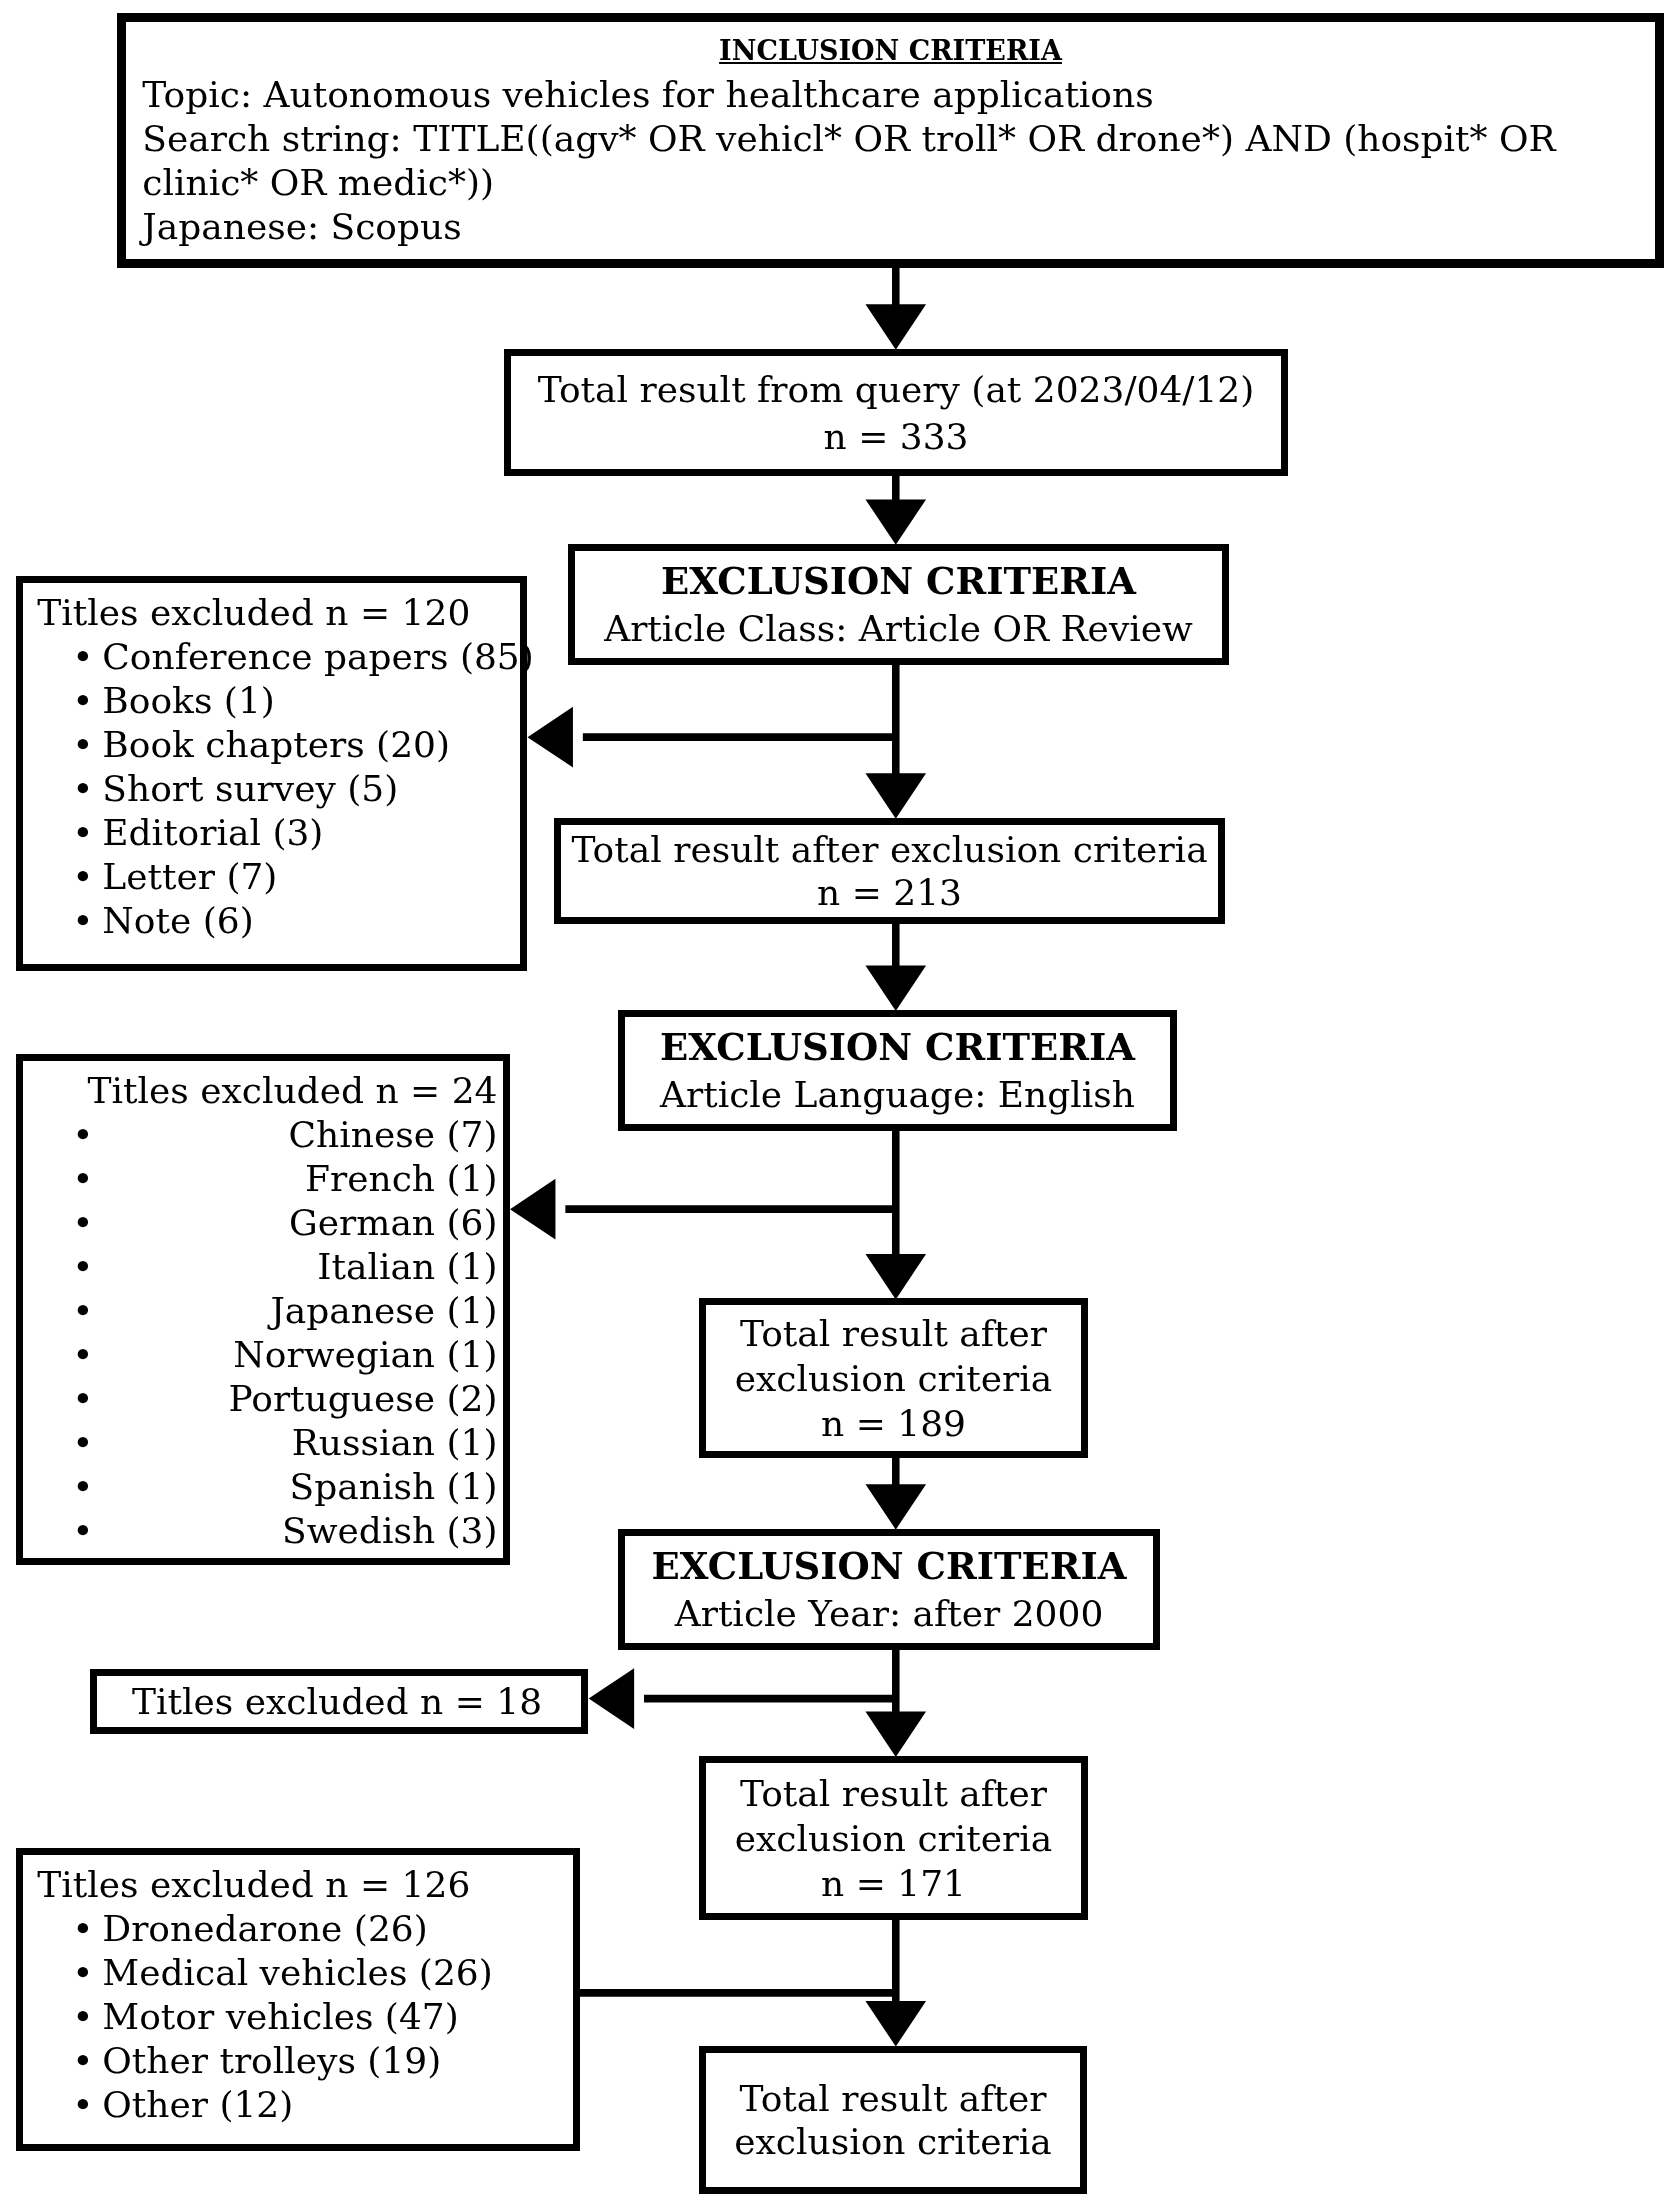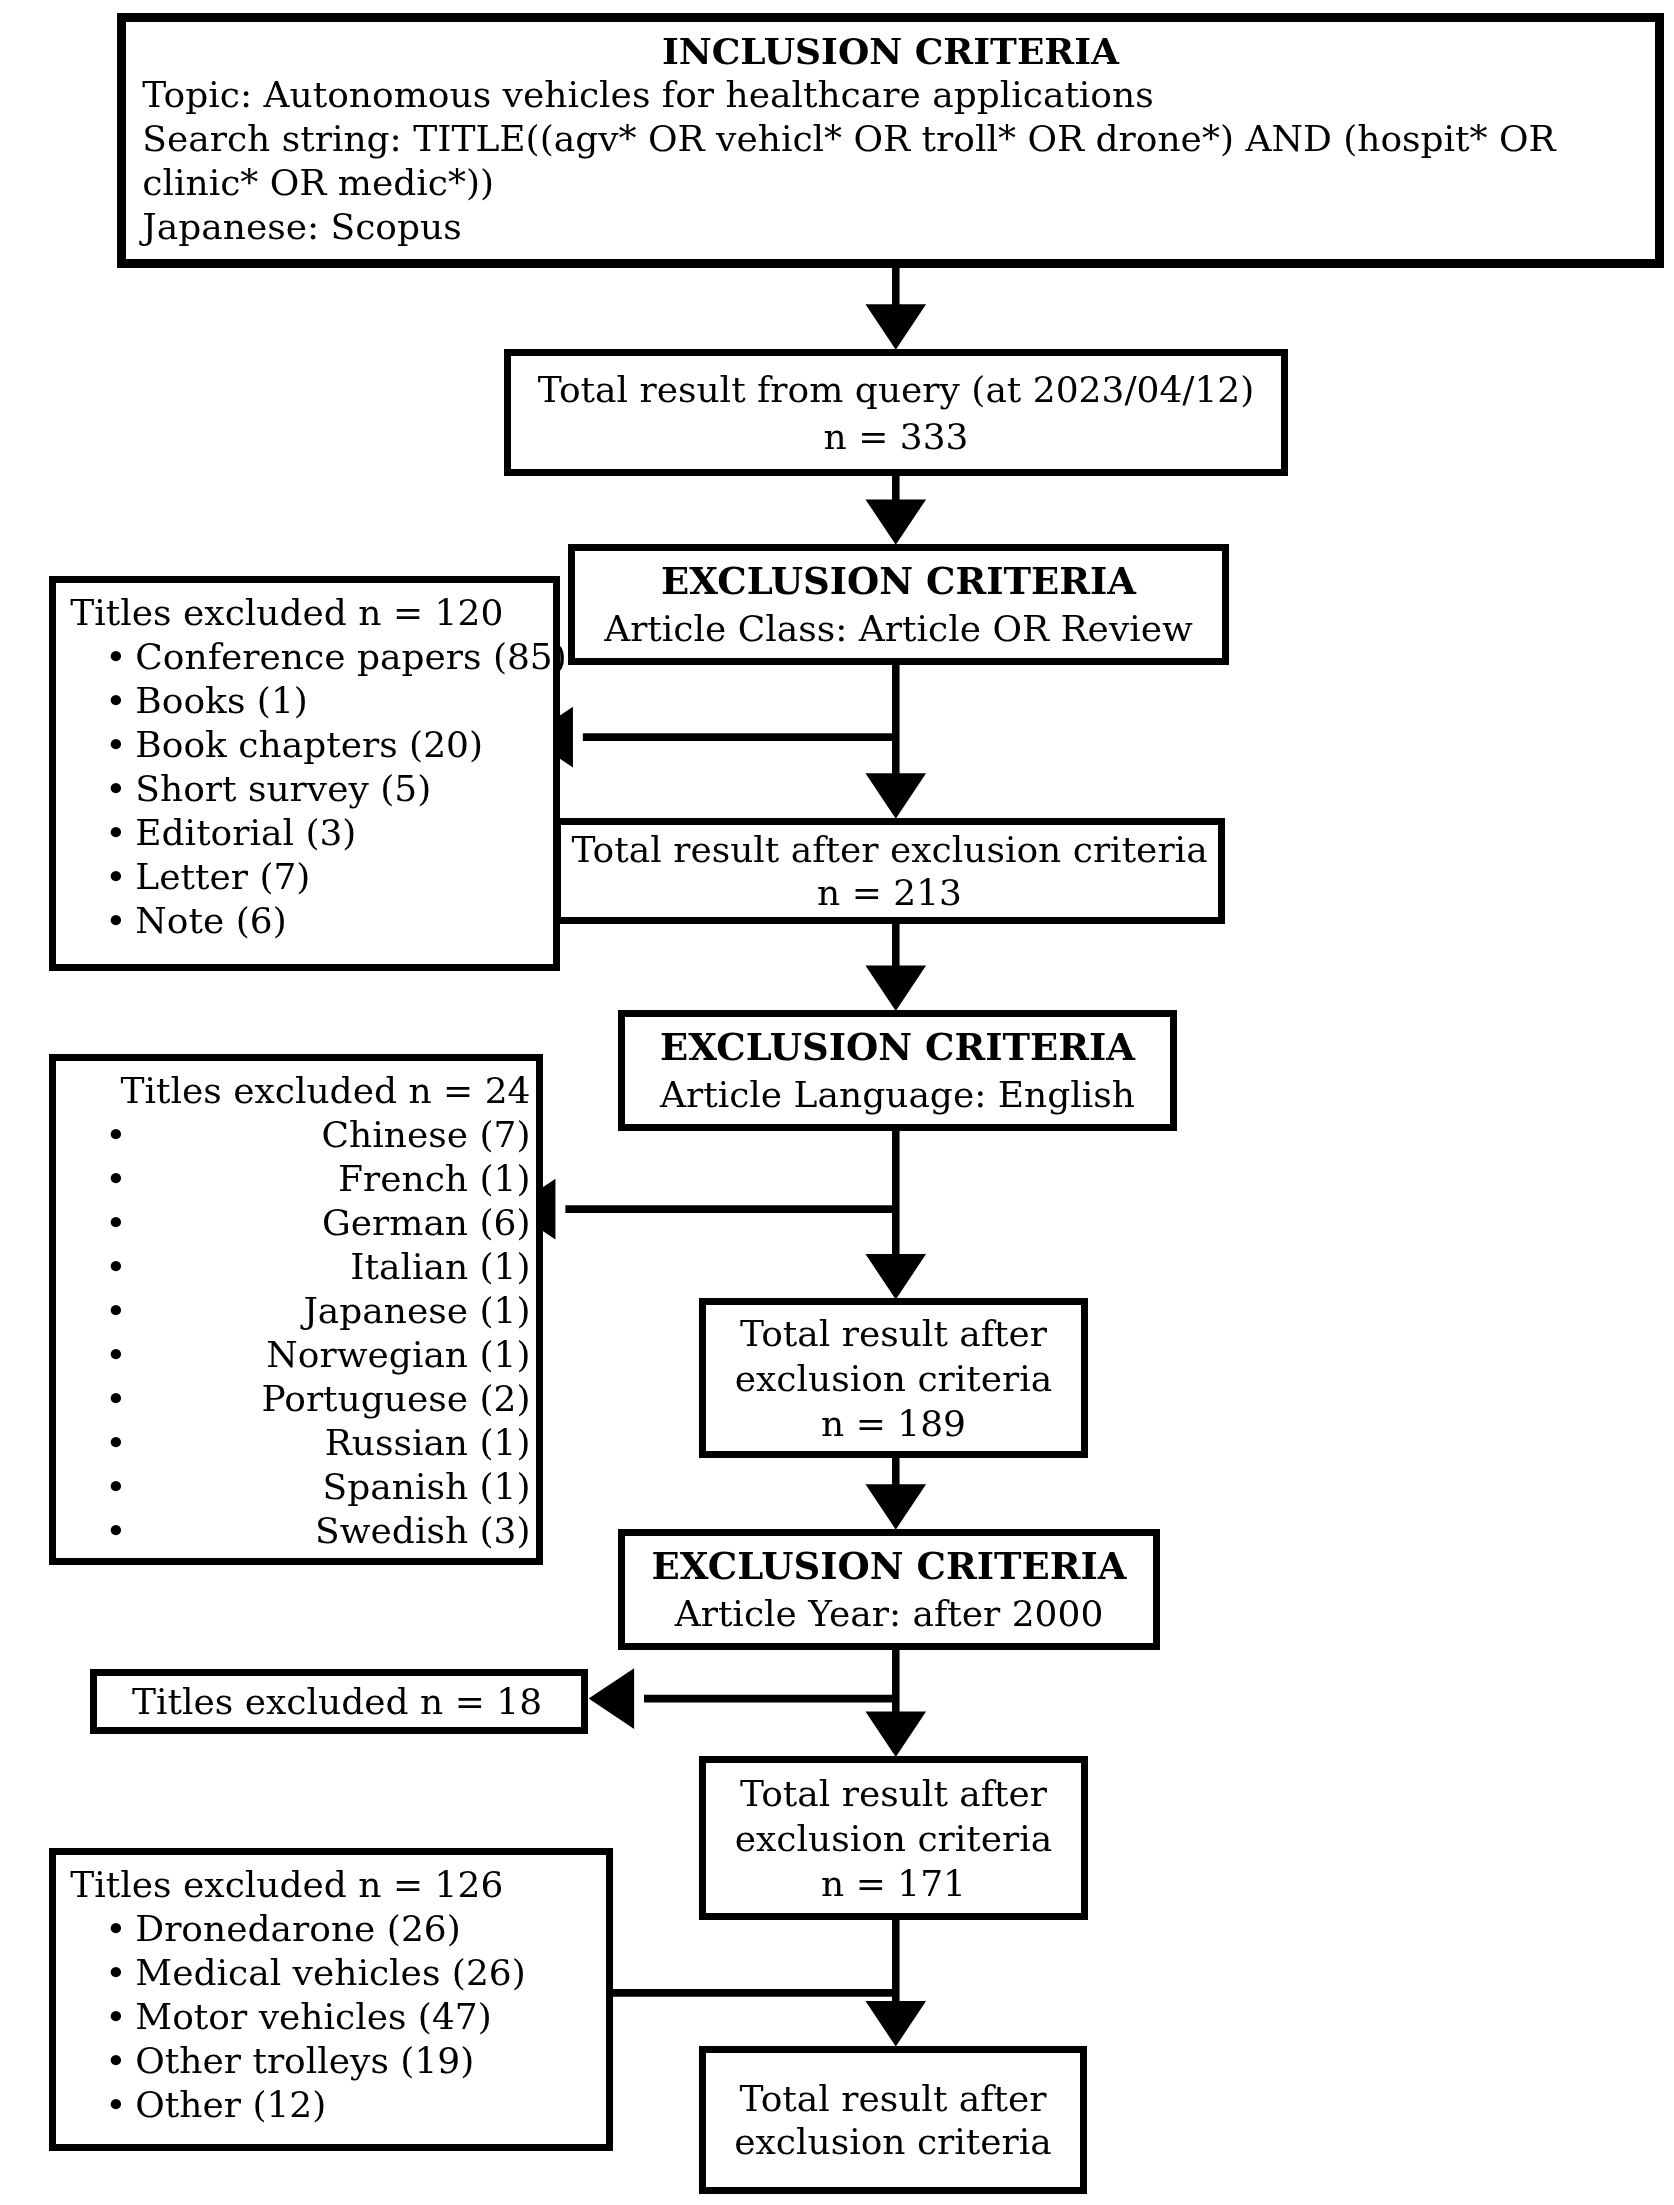--- a/index.html
+++ b/index.html
@@ -22,26 +22,26 @@
   }
   .centerbox {
     display: flex;
     flex-direction: column;
     justify-content: center;
     text-align: center;
   }
   .centerbox .ln { white-space: nowrap; }
   .hdr { font-weight: bold; font-size: 37px; white-space: nowrap; }
   .boxA { border-width: 9.3px; padding: 7px 16.3px 0 16.3px; line-height: 44px; }
-  .boxA .atitle { text-align: center; font-weight: bold; font-size: 36px; }
+  .boxA .atitle { text-align: center; font-weight: bold; font-size: 27px; text-decoration: underline; }
   .boxA .aline { white-space: nowrap; }
   .two { line-height: 47px; }
   .two-d { line-height: 43px; }
   .three { line-height: 45px; }
-  .listbox { padding: 8.2px 5.8px 0 14px; line-height: 44px; margin-left: 33px; }
+  .listbox { padding: 8.2px 5.8px 0 14px; line-height: 44px; }
   .listbox .ltitle { white-space: nowrap; }
   .listbox ul { list-style: none; margin: 0; padding: 0 0 0 65px; }
   .listbox li { position: relative; white-space: nowrap; }
   .listbox li::before { content: "\2022"; position: absolute; left: -30px; }
   .singlebox { display: flex; align-items: center; padding-left: 35px; line-height: 41px; }
   .bold { font-weight: bold; }
 </style>
 </head>
 <body>
 

